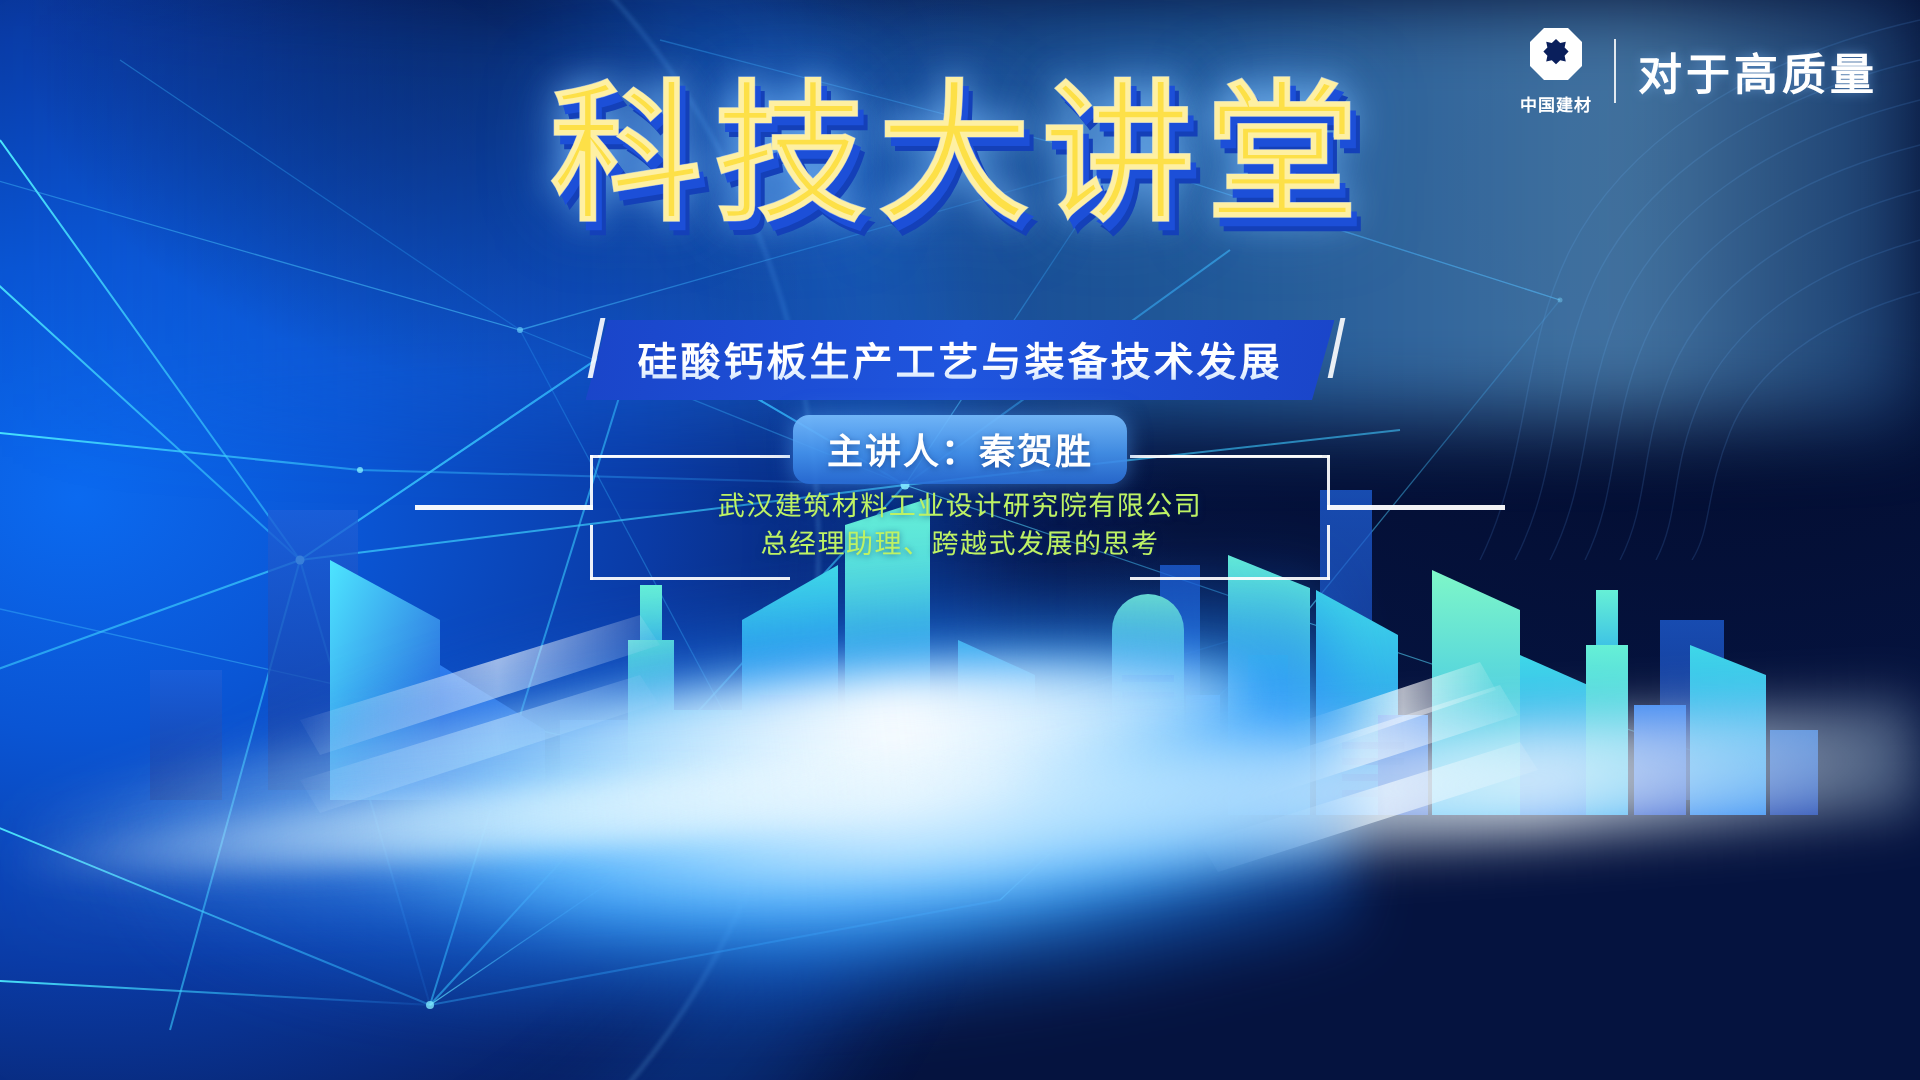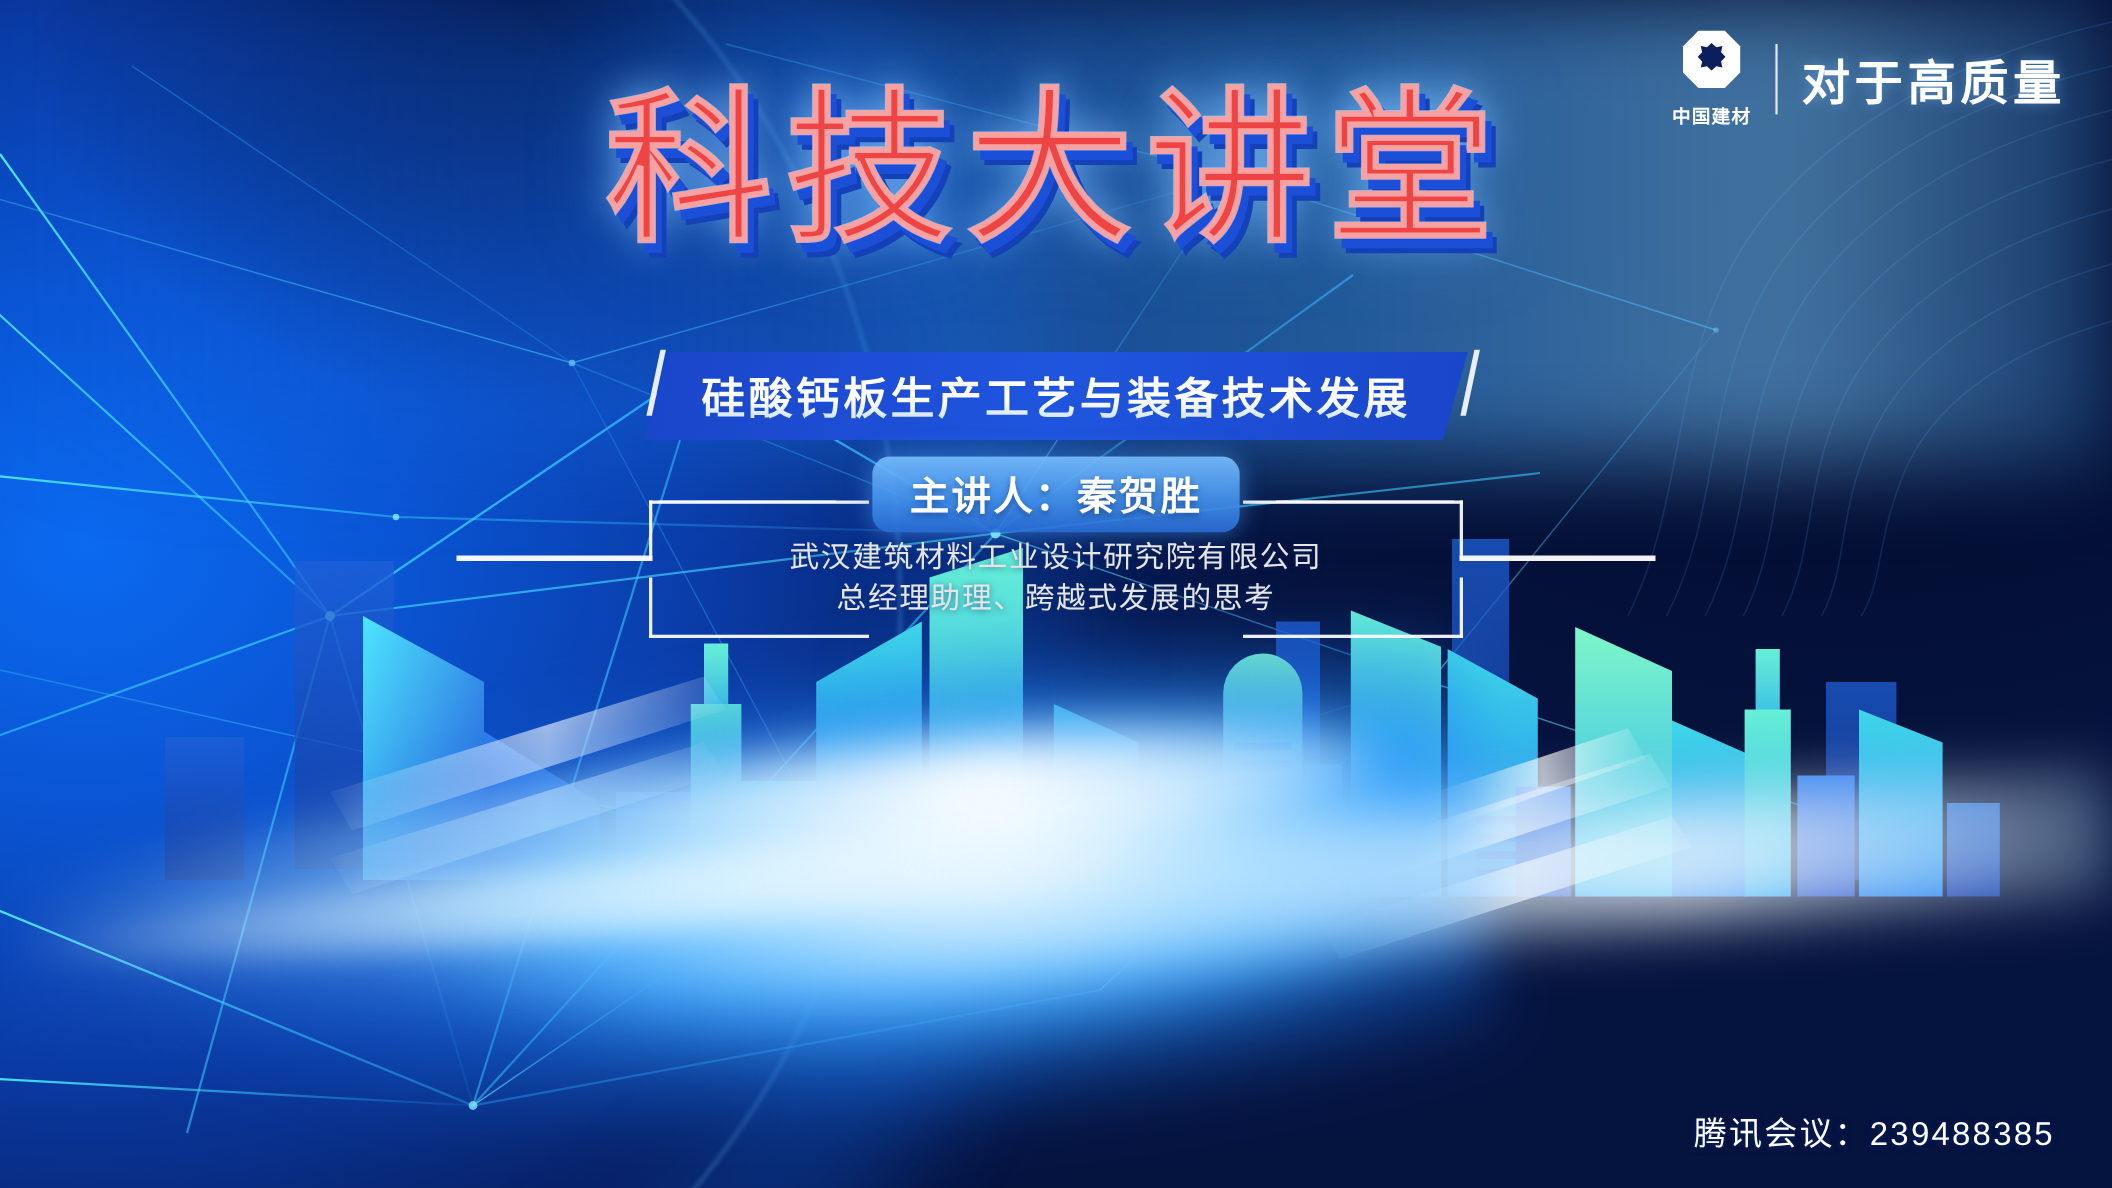--- a/index.html
+++ b/index.html
@@ -117,21 +117,21 @@
   }
 
   
   .main-title {
     position: absolute; left: 0; right: 0; top: 78px;
     text-align: center;
     font-size: 152px;
     line-height: 1;
     font-weight: 900;
     letter-spacing: 12px;
-    color: #ef4444;
+    color: #fde047;
     font-family: "Liberation Sans", "DejaVu Sans", sans-serif;
     text-shadow:
       6px 9px 0 #1c4fd8,
       10px 14px 0 #1440b8,
       0 0 34px rgba(130,195,255,.85),
       0 0 70px rgba(90,165,255,.55);
     -webkit-text-stroke: 1px rgba(255,255,255,.5);
   }
 
   
@@ -189,21 +189,21 @@
   }
   .speaker-badge-text {
     font-size: 36px; font-weight: 700; letter-spacing: 2px; color: #fff;
     font-family: "Liberation Sans", "DejaVu Sans", sans-serif;
     white-space: nowrap;
     text-shadow: 0 2px 6px rgba(10,40,110,.5);
   }
 
   .speaker-org { position: absolute; left: 0; right: 0; top: 487px; text-align: center; }
   .speaker-org div {
-    font-size: 27px; color: #e5e5e5; letter-spacing: 1.5px; line-height: 1.42;
+    font-size: 27px; color: #bef264; letter-spacing: 1.5px; line-height: 1.42;
     font-family: "Liberation Sans", "DejaVu Sans", sans-serif;
     text-shadow: 0 1px 6px rgba(10,40,110,.6);
   }
 
   
   .meeting-line {
     position: absolute; left: 0; right: 0; top: 592px;
     text-align: center;
     font-size: 36px; font-weight: 700; color: #ffffff;
     letter-spacing: 1px;
@@ -463,17 +463,14 @@
     <div class="speaker-badge-text">主讲人：秦贺胜</div>
   </div>
 
   <div class="speaker-org">
     <div>武汉建筑材料工业设计研究院有限公司</div>
     <div>总经理助理、跨越式发展的思考</div>
   </div>
 
 
 
-  <div class="meeting-id">
-    <span>腾讯会议：</span><span>239488385</span>
-  </div>
 
 </div>
 
 </body></html>

